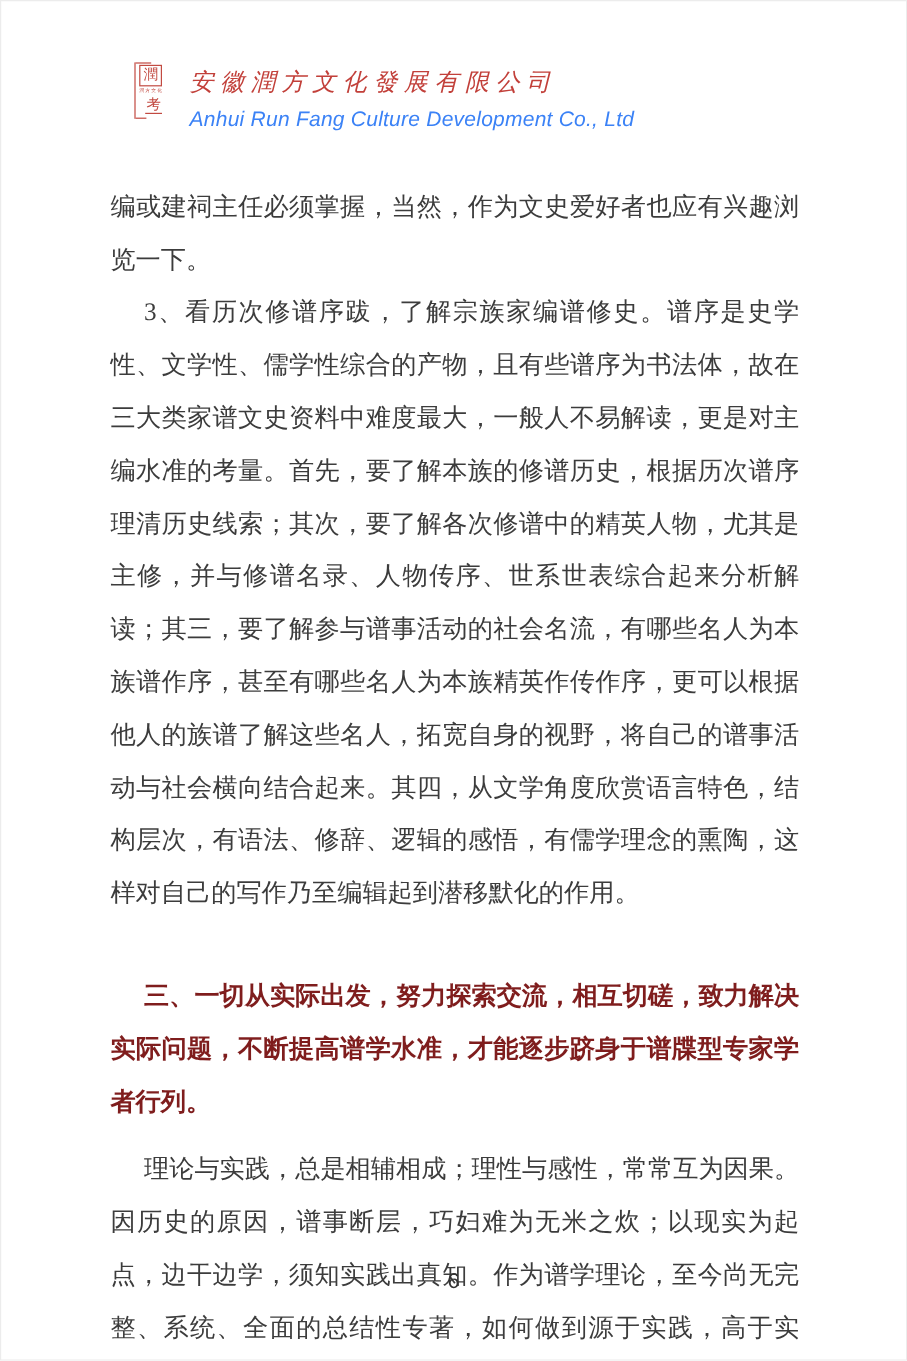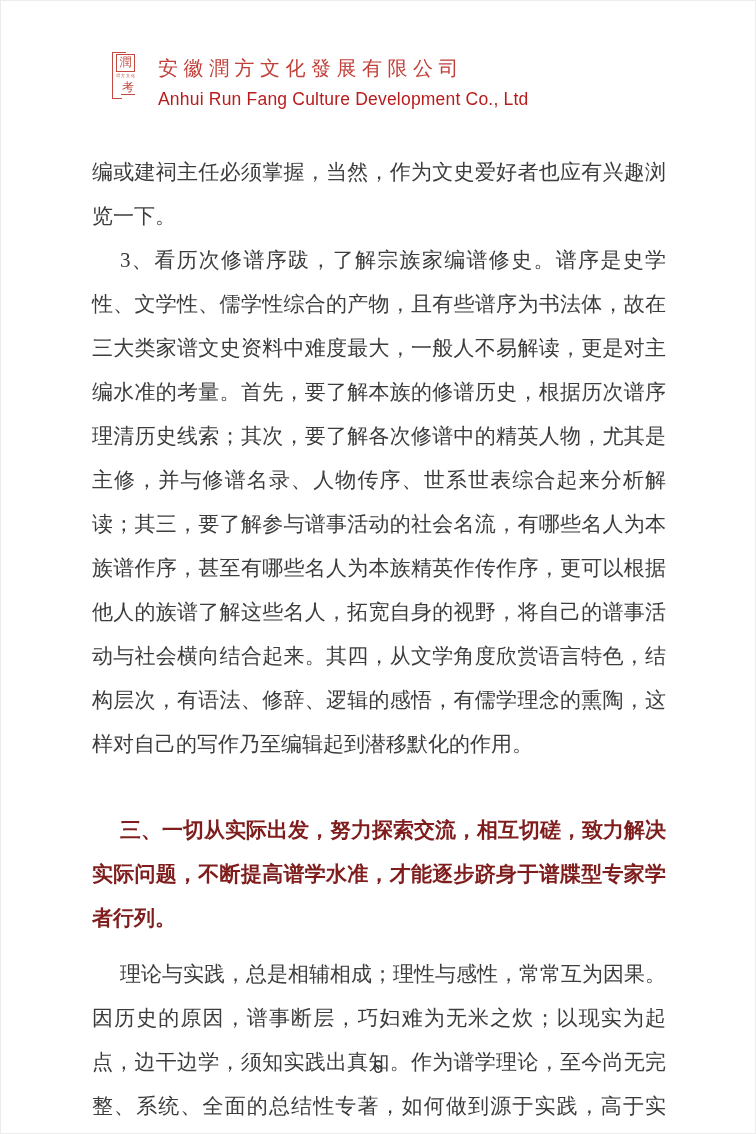--- a/index.html
+++ b/index.html
@@ -73,33 +73,34 @@
     line-height: 12px;
     margin: 3px 0 0 8px;
     width: 14px;
     text-align: center;
     border-bottom: 1px solid #c24a41;
     padding-bottom: 1px;
     color: #c24a41;
   }
   .header-text {
     margin-left: 17px;
+    font-style: italic;
   }
   .company-zh {
     font-size: 20px;
     letter-spacing: 5.5px;
     color: #c2403a;
     white-space: nowrap;
     margin-top: 3px;
   }
   .company-en {
     font-family: "Liberation Sans", sans-serif;
     font-size: 17.5px;
     letter-spacing: 0.2px;
-    color: #b91c1c;
+    color: #3b82f6;
     white-space: nowrap;
     margin-top: 7px;
   }
 
   
   .doc-body {
     position: absolute;
     left: 92px;
     top: 150px;
     width: 574px;

